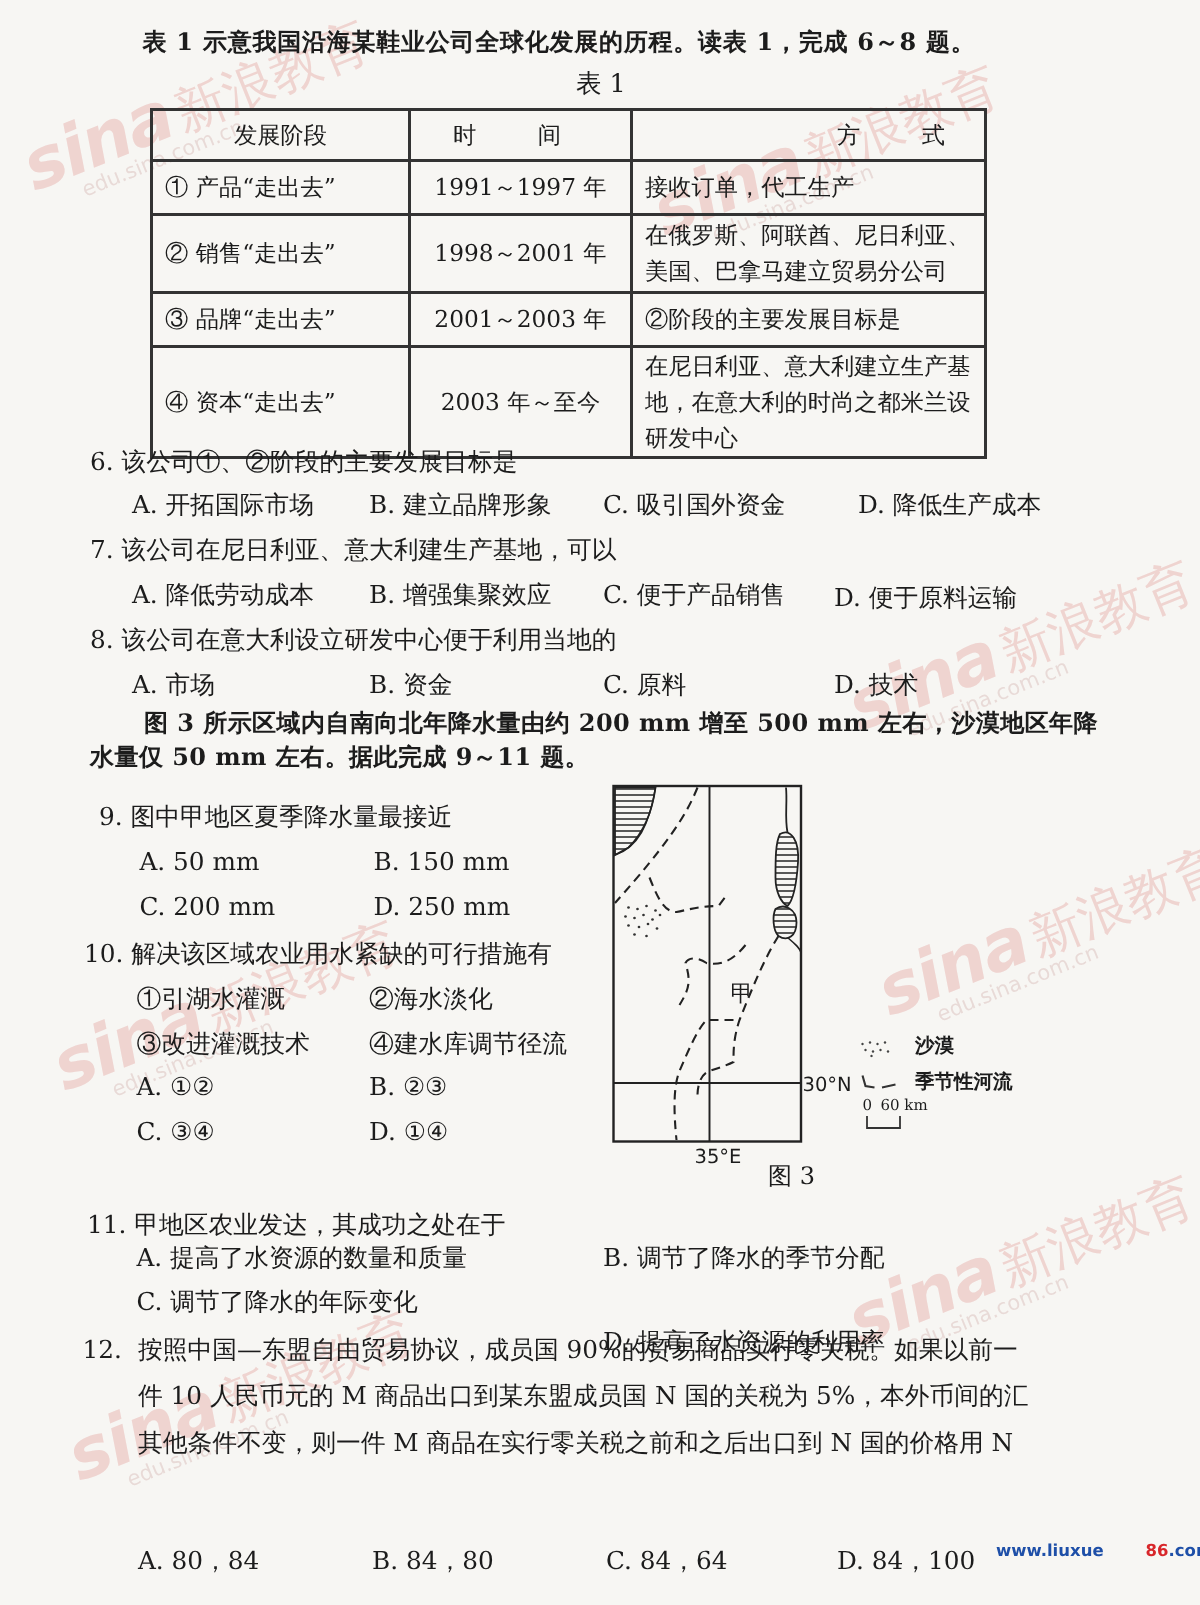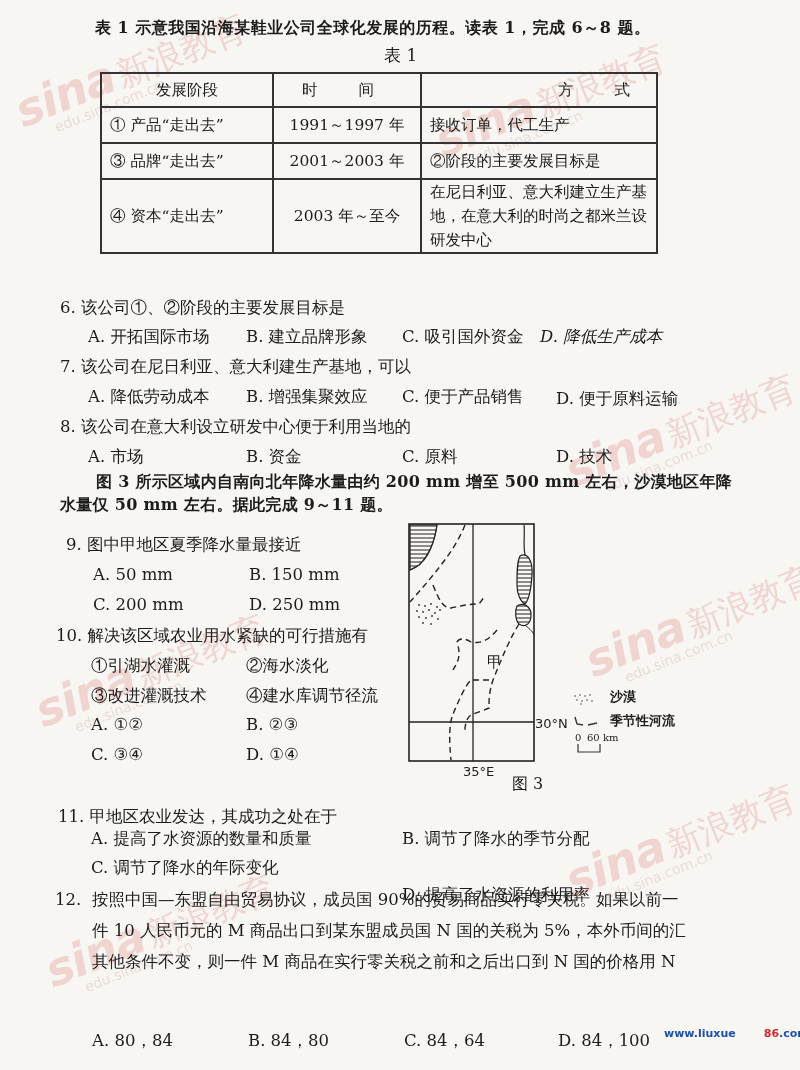--- a/index.html
+++ b/index.html
@@ -71,38 +71,43 @@
       <tr>
     <th class="c1">发展阶段</th>
     <th class="c2">时 间</th>
     <th class="c3">方 式</th>
   </tr>
   <tr class="r1">
     <td>① 产品“走出去”</td>
     <td class="c2">1991～1997 年</td>
     <td class="c3">接收订单，代工生产</td>
   </tr>
+  <tr class="r2">
+    <td>② 销售“走出去”</td>
+    <td class="c2">1998～2001 年</td>
+    <td class="c3">在俄罗斯、阿联酋、尼日利亚、美国、巴拿马建立贸易分公司</td>
+  </tr>
   <tr class="r3">
     <td>③ 品牌“走出去”</td>
     <td class="c2">2001～2003 年</td>
     <td class="c3">②阶段的主要发展目标是</td>
   </tr>
   <tr class="r4">
     <td>④ 资本“走出去”</td>
     <td class="c2">2003 年～至今</td>
     <td class="c3">在尼日利亚、意大利建立生产基地，在意大利的时尚之都米兰设研发中心</td>
   </tr>
 </tbody>
   </table>
 
 <div class="abs q" style="left:60px;top:297px;">6. 该公司①、②阶段的主要发展目标是</div>
 <div class="abs opt" style="left:88px;top:326px;">A. 开拓国际市场</div>
 <div class="abs opt" style="left:246px;top:326px;">B. 建立品牌形象</div>
 <div class="abs opt" style="left:402px;top:326px;">C. 吸引国外资金</div>
-<div class="abs opt" style="left:540px;top:326px;font-style:italic;">D. 降低生产成本</div>
+<div class="abs opt" style="left:572px;top:326px;">D. 降低生产成本</div>
 
 <div class="abs q" style="left:60px;top:356px;">7. 该公司在尼日利亚、意大利建生产基地，可以</div>
 <div class="abs opt" style="left:88px;top:386px;">A. 降低劳动成本</div>
 <div class="abs opt" style="left:246px;top:386px;">B. 增强集聚效应</div>
 <div class="abs opt" style="left:402px;top:386px;">C. 便于产品销售</div>
 <div class="abs opt" style="left:556px;top:388px;">D. 便于原料运输</div>
 
 <div class="abs q" style="left:60px;top:416px;">8. 该公司在意大利设立研发中心便于利用当地的</div>
 <div class="abs opt" style="left:88px;top:446px;">A. 市场</div>
 <div class="abs opt" style="left:246px;top:446px;">B. 资金</div>

